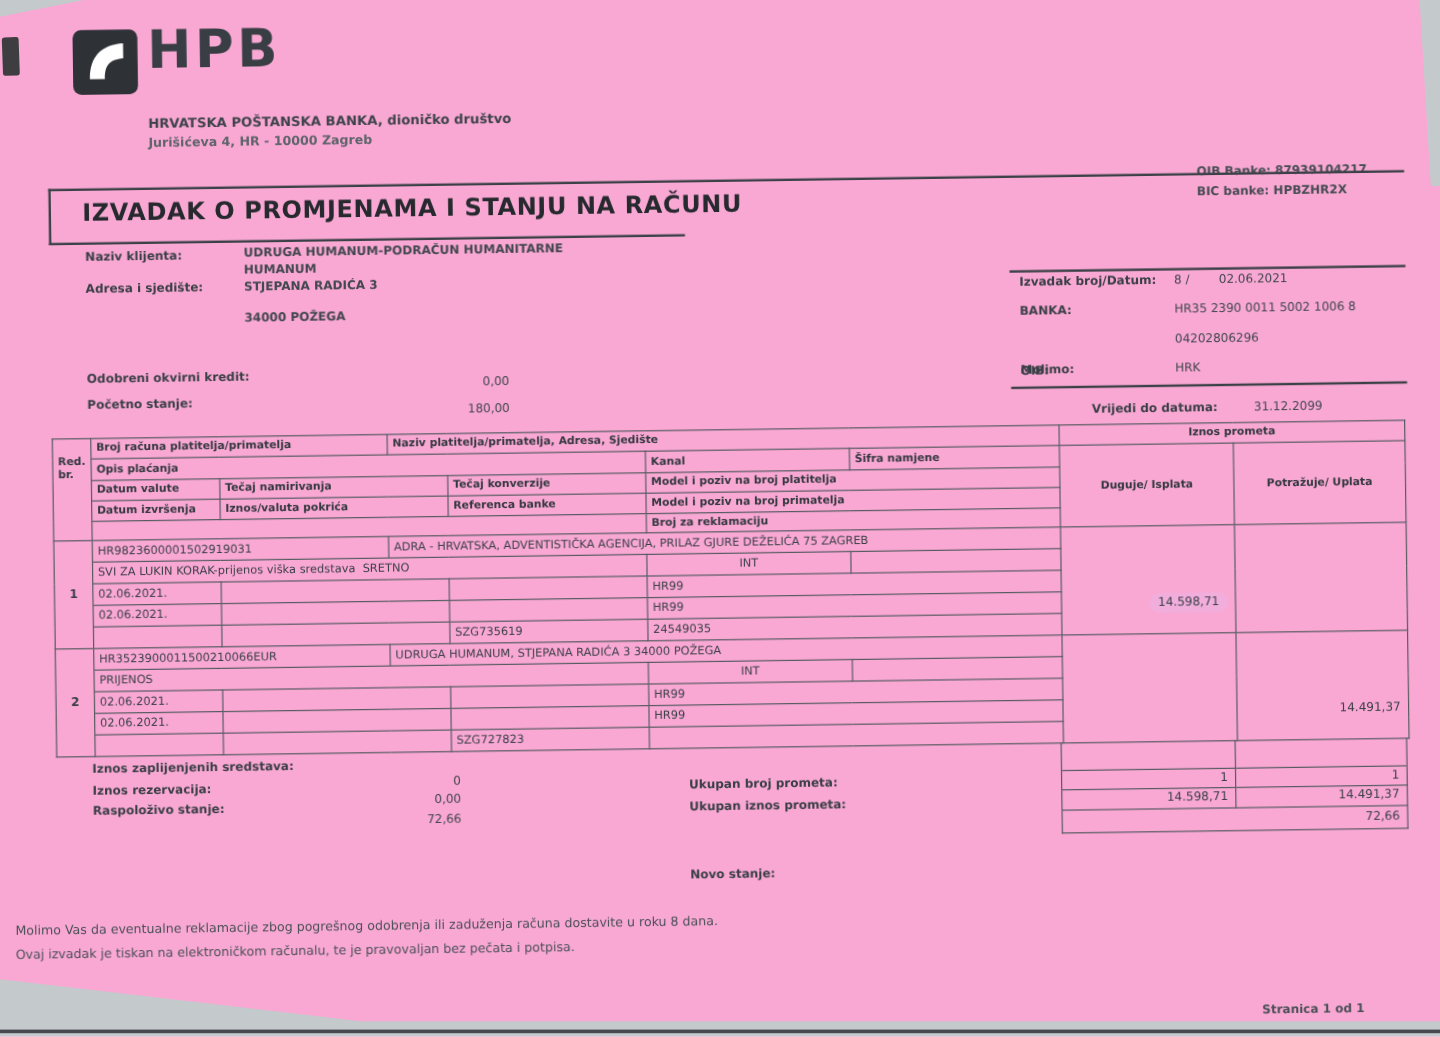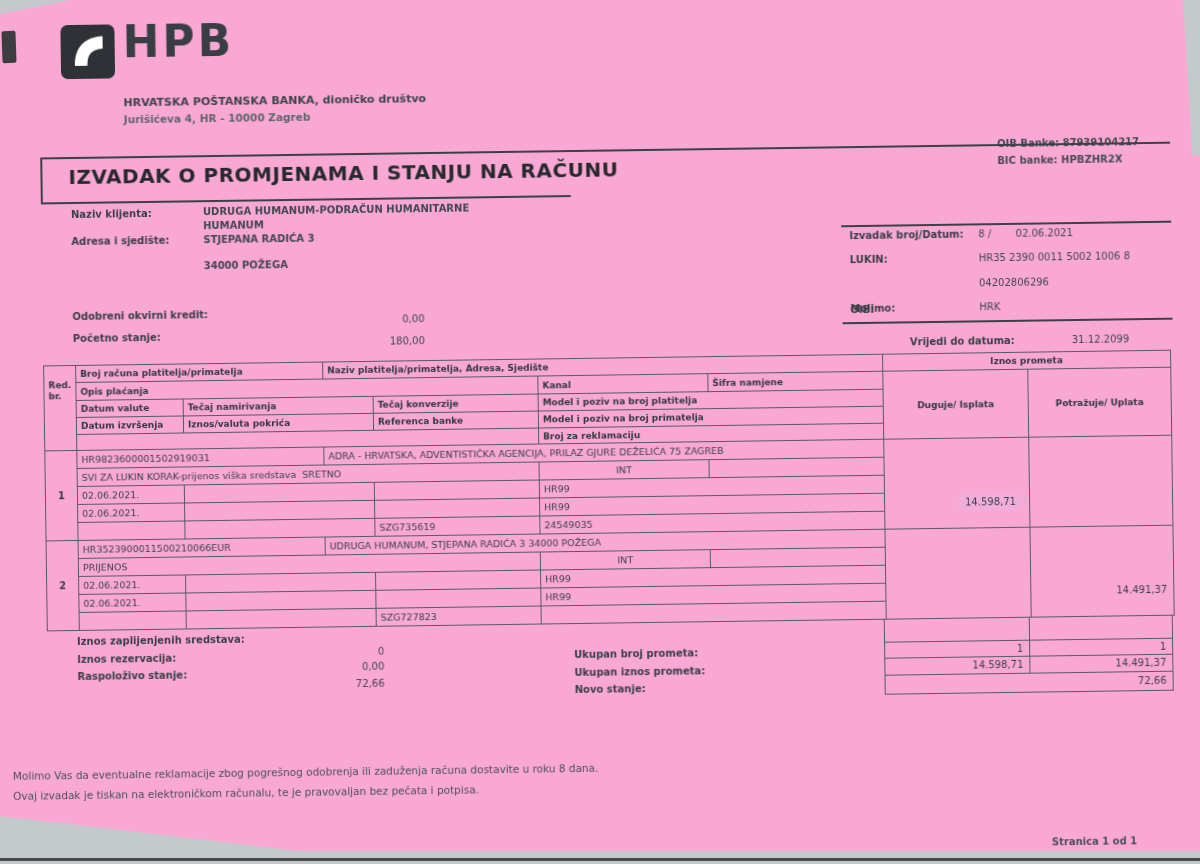--- a/index.html
+++ b/index.html
@@ -94,34 +94,34 @@
     <div class="client-val" style="top:237px;">STJEPANA RADIĆA 3</div>
     <div class="client-val" style="top:263px;">34000 POŽEGA</div>
 
     <div class="rule" style="left:838px;top:237px;width:330px;height:2px;"></div>
     <div class="lbl" style="left:846px;top:242px;">Izvadak broj/Datum:</div>
     <div class="val" style="left:975px;top:242px;">
       <span>8 /</span>
       <span style="display:inline-block;width:18px;"></span>
       <span>02.06.2021</span>
     </div>
-    <div class="lbl" style="left:846px;top:266px;">LUKIN:</div>
+    <div class="lbl" style="left:846px;top:266px;">BANKA:</div>
     <div class="val" style="left:975px;top:266px;">HR35 2390 0011 5002 1006 8</div>
     <div class="lbl" style="left:846px;top:291px;margin-top:25px;">OIB:</div>
     <div class="val" style="left:975px;top:291px;">04202806296</div>
     <div class="lbl" style="left:846px;top:315px;">Molimo:</div>
     <div class="val" style="left:975px;top:315px;">HRK</div>
     <div class="rule" style="left:838px;top:334px;width:330px;height:2px;"></div>
 
     <div class="lbl" style="left:68px;top:312px;">Odobreni okvirni kredit:</div>
     <div class="val" style="left:330px;top:319px;width:90px;text-align:right;">0,00</div>
     <div class="lbl" style="left:68px;top:334px;">Početno stanje:</div>
     <div class="val" style="left:330px;top:341px;width:90px;text-align:right;">180,00</div>
     <div class="lbl" style="left:905px;top:349px;">Vrijedi do datuma:</div>
-    <div class="val" style="left:1040px;top:349px;margin-left:27px;">31.12.2099</div>
+    <div class="val" style="left:1040px;top:349px;">31.12.2099</div>
 
     <table class="tx">
       <colgroup>
         <col style="width:30px">
           <col style="width:107px">
           <col style="width:140px">
           <col style="width:50px">
         <col style="width:165px">
           <col style="width:170px">
           <col style="width:175px">
@@ -252,21 +252,21 @@
 
     <div class="lbl" style="left:68px;top:637px;">Iznos zaplijenjenih sredstava:</div>
     <div class="val" style="left:285px;top:651px;width:90px;text-align:right;">0</div>
     <div class="lbl" style="left:68px;top:655px;">Iznos rezervacija:</div>
     <div class="val" style="left:285px;top:666px;width:90px;text-align:right;">0,00</div>
     <div class="lbl" style="left:68px;top:672px;">Raspoloživo stanje:</div>
     <div class="val" style="left:285px;top:683px;width:90px;text-align:right;">72,66</div>
 
     <div class="lbl" style="left:565px;top:657px;">Ukupan broj prometa:</div>
     <div class="lbl" style="left:565px;top:675px;">Ukupan iznos prometa:</div>
-    <div class="lbl" style="left:565px;top:692px;">Novo stanje:</div>
+    <div class="lbl" style="left:565px;top:732px;">Novo stanje:</div>
 
     <div class="footer-line" style="top:770px;">Molimo Vas da eventualne reklamacije zbog pogrešnog odobrenja ili zaduženja računa dostavite u roku 8 dana.</div>
     <div class="footer-line" style="top:790px;">Ovaj izvadak je tiskan na elektroničkom računalu, te je pravovaljan bez pečata i potpisa.</div>
     <div class="page-num">Stranica 1 od 1</div>
   </div>
 
   <div class="edge-top-left"></div>
   <div class="edge-right"></div>
   <div class="edge-bottom"></div>
   <div class="edge-bottom-line"></div>

